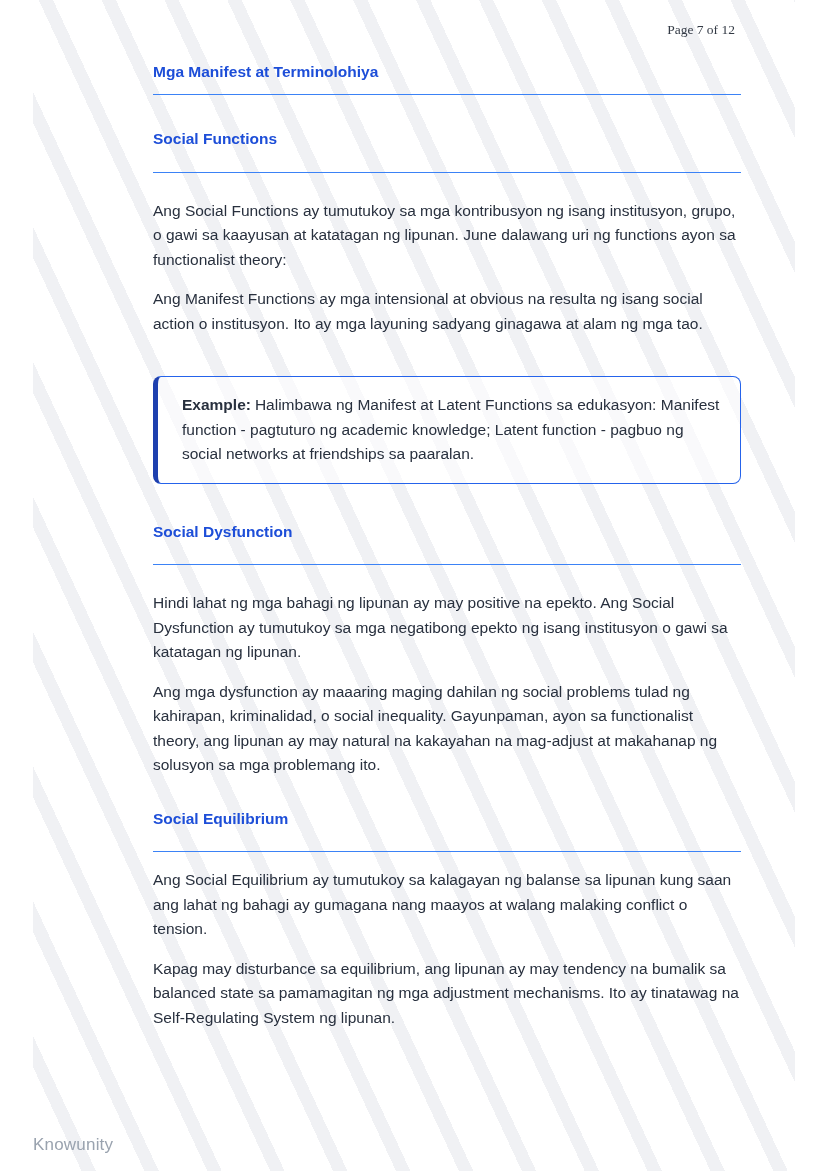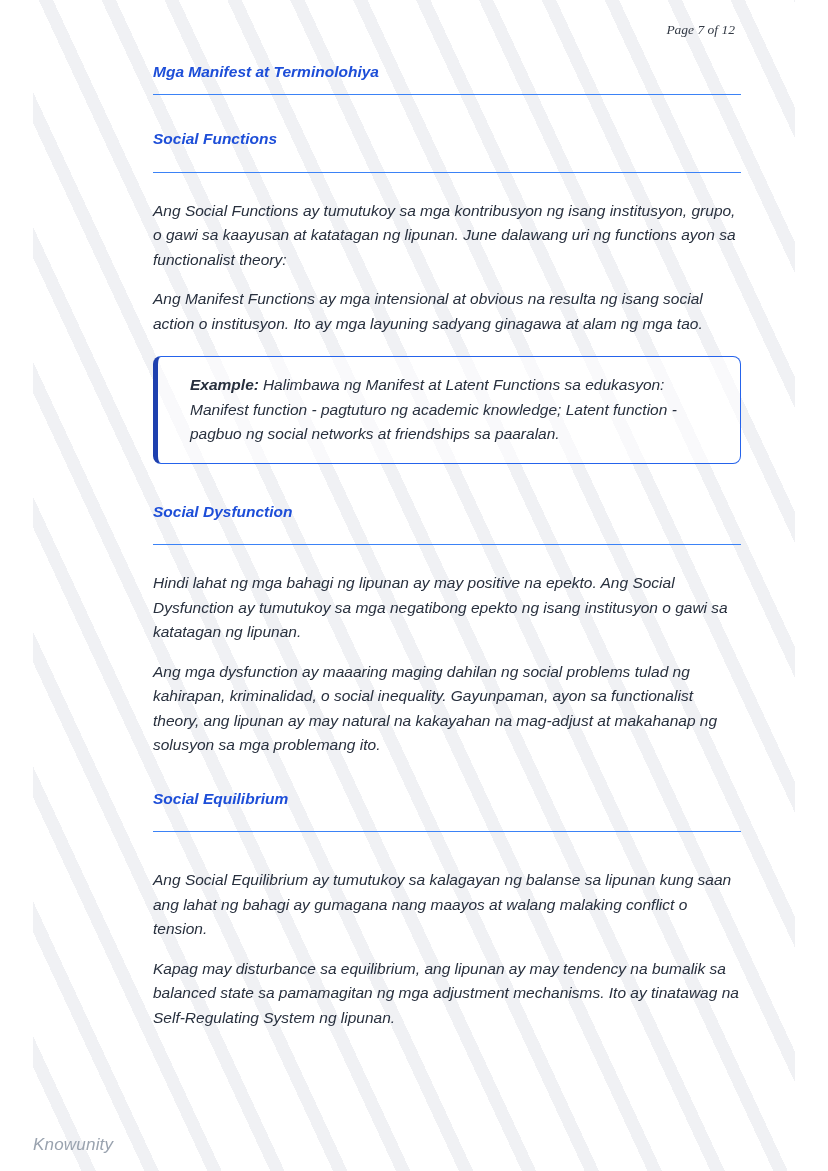--- a/index.html
+++ b/index.html
@@ -16,21 +16,20 @@
     margin: 0 auto;
     background-color: #ffffff;
     background-image: repeating-linear-gradient(
       65deg,
       transparent 0px,
       transparent 44px,
       #f0f1f4 44px,
       #f0f1f4 57px
     );
     overflow: hidden;
-    font-style: italic;
   }
 
   .page-number {
     position: absolute;
     top: 22px;
     right: 60px;
     font-family: "Liberation Serif", "DejaVu Serif", serif;
     font-size: 13.5px;
     color: #333a45;
   }
@@ -57,33 +56,33 @@
   .section-heading {
     color: #1d4ed8;
     font-size: 15.5px;
     font-weight: bold;
     padding-bottom: 20px;
     border-bottom: 1.5px solid #3b82f6;
     margin-bottom: 26px;
   }
 
   .section-heading.tight {
-    margin-bottom: 36px;
+    margin-bottom: 16px;
   }
 
   p.para {
     margin-bottom: 15px;
   }
 
   .example-box {
-    margin: 20px 0 36px 0;
+    margin: 40px 0 36px 0;
     border: 1.5px solid #2563eb;
     border-left: 5px solid #1e40af;
     border-radius: 8px;
-    padding: 16px 20px 16px 32px;
+    padding: 16px 20px 16px 24px;
     background: rgba(255,255,255,0.6);
   }
 
   .example-label {
     font-weight: bold;
     margin-right: 4px;
   }
 
   .gap-before-section { height: 14px; }
 

